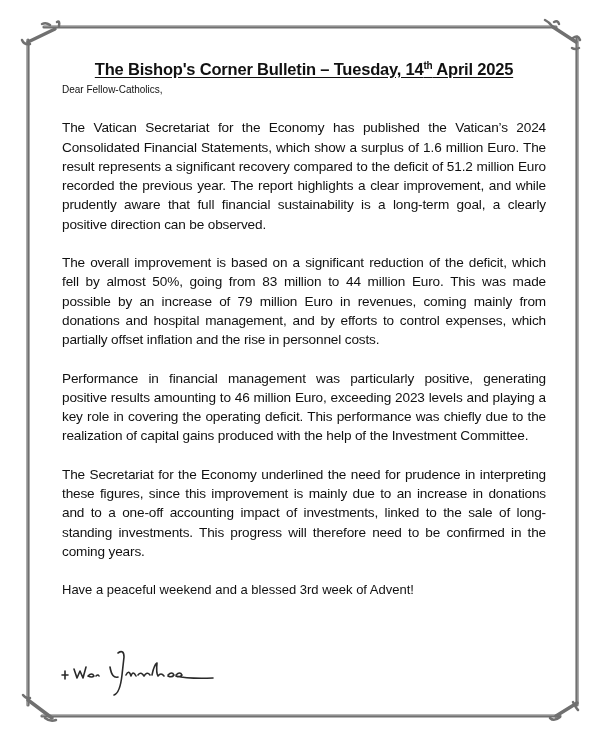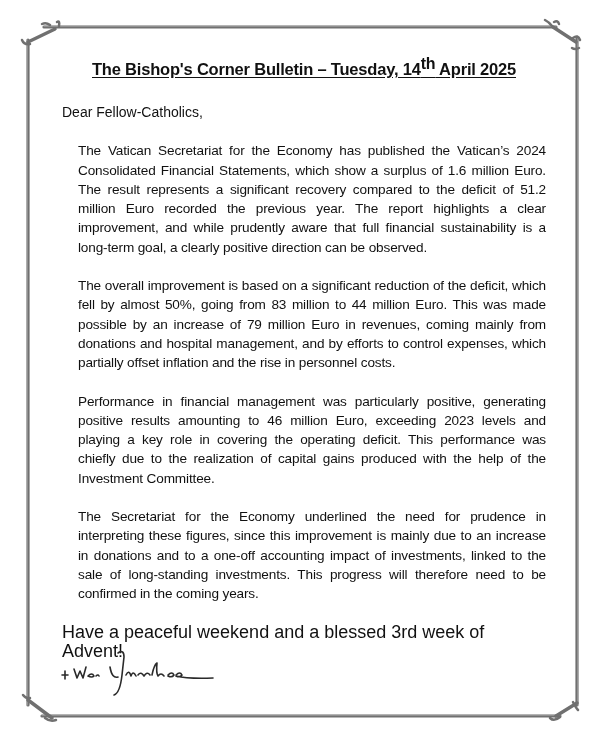--- a/index.html
+++ b/index.html
@@ -32,39 +32,39 @@
     font-weight: bold;
     font-size: 16.5px;
     text-decoration: underline;
     text-underline-offset: 2px;
     letter-spacing: -0.2px;
     margin: 0 0 0 -12px;
     width: 508px;
     white-space: nowrap;
   }
   .title sup {
-    font-size: 16px;
+    font-size: 10px;
     line-height: 0;
     vertical-align: 6px;
   }
   .salutation {
-    margin: 24px 0 0 0;
-    font-size: 14px;
+    margin: 1px 0 0 0;
+    font-size: 10px;
     line-height: 19.3px;
   }
   .para {
-    margin: 19px 0 0 16px;
+    margin: 19px 0 0 0;
     font-size: 13.6px;
     line-height: 19.3px;
     text-align: justify;
     letter-spacing: -0.15px;
   }
   .closing {
     margin: 19px 0 0 0;
-    font-size: 18px;
+    font-size: 13px;
     line-height: 19.3px;
   }
   .signature {
     position: absolute;
     left: 58px;
     top: 645px;
     width: 170px;
     height: 60px;
   }
 </style>

